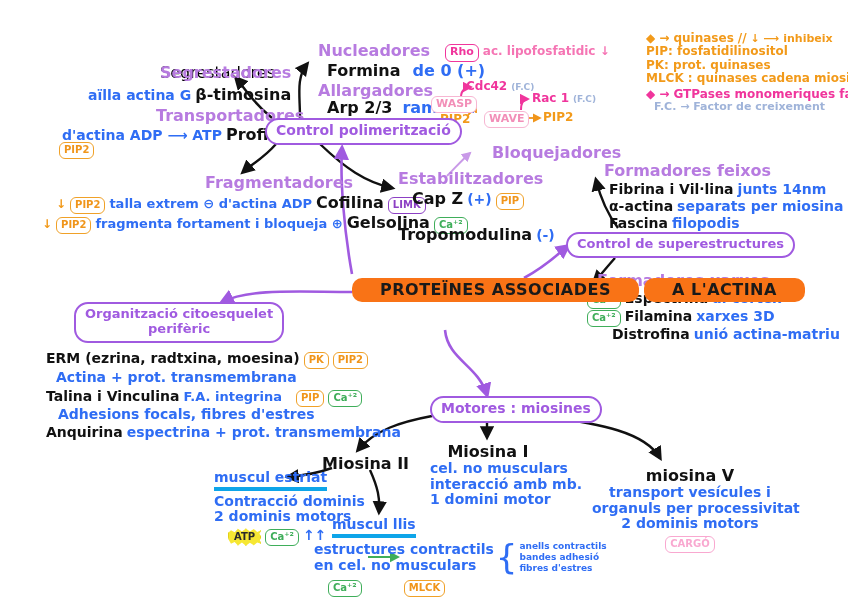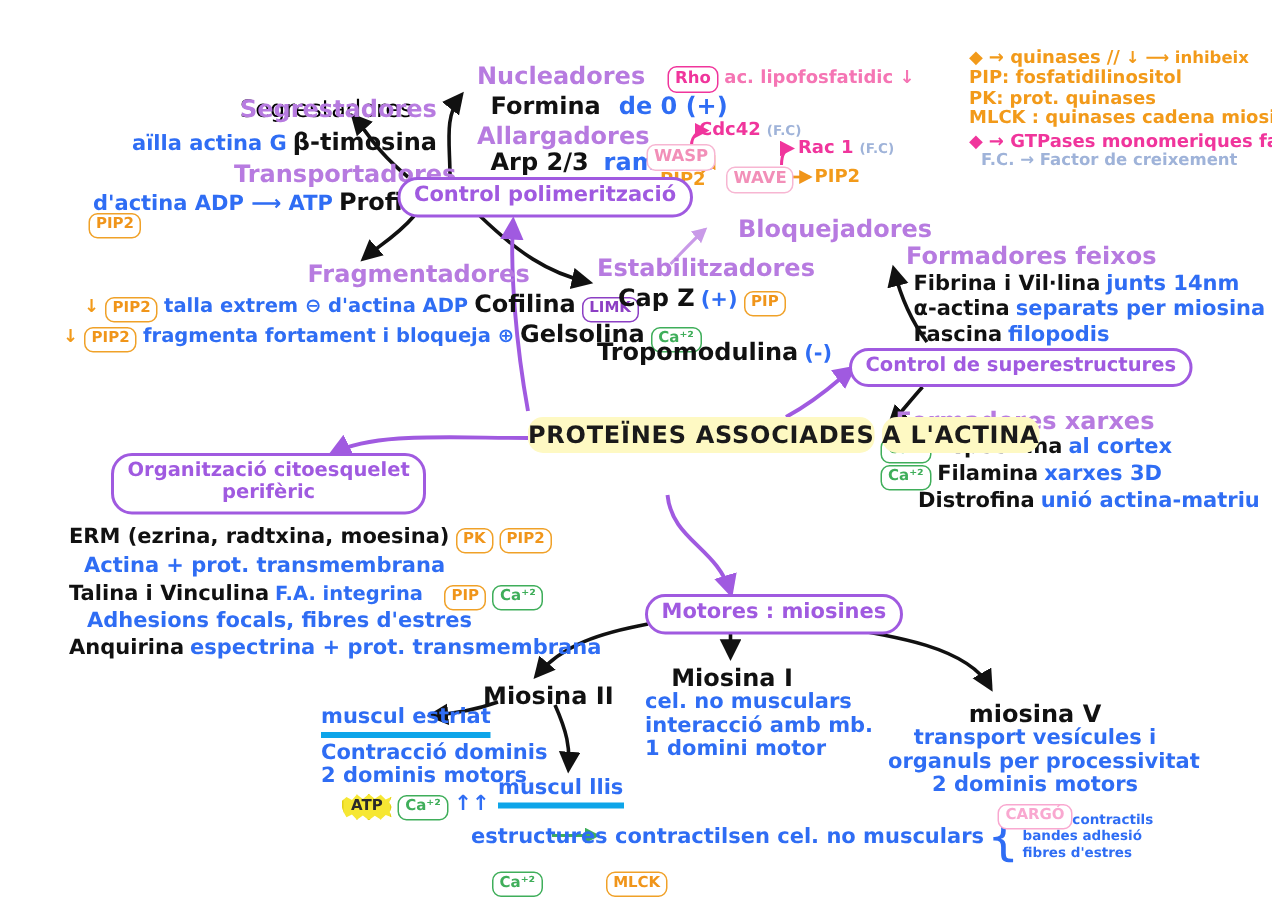--- a/index.html
+++ b/index.html
@@ -50,25 +50,25 @@
     border: 2px solid #a05ae0;
     border-radius: 14px;
     padding: 3px 9px 4px;
     color: #a05ae0;
     font-weight: 600;
     background: #fff;
     display: inline-block;
   }
   
   .title-hl {
-    background: #fef9c3;
+    background: #f97316;
     color: #1a1a1a;
     font-weight: 700;
     letter-spacing: .5px;
-    padding: 3px 0;
+    padding: 3px 28px;
     border-radius: 10px;
     display: inline-block;
     text-align: center;
   }
 
   
   .tag {
     display: inline-block;
     border-radius: 6px;
     border: 1.6px solid;
@@ -95,21 +95,21 @@
     clip-path: polygon(
       0% 28%, 9% 13%, 20% 24%, 30% 4%, 42% 20%, 54% 2%,
       66% 19%, 78% 5%, 88% 22%, 100% 12%, 95% 32%,
       100% 50%, 96% 68%, 100% 88%, 88% 80%, 78% 96%,
       66% 82%, 54% 99%, 42% 81%, 30% 97%, 20% 78%,
       9% 88%, 3% 68%, 0% 50%);
     line-height: 1.4;
   }
   .u-line { border-bottom: 4px solid #0ea5e9; padding-bottom: 1px; }
   .row { display: flex; align-items: baseline; gap: 4px; }
-  .stack { display: flex; flex-direction: row; }
+  .stack { display: flex; flex-direction: column; }
   .brace-wrap { display: flex; align-items: center; gap: 2px; }
   .brace {
     font-size: 34px; color: #2f6df4; line-height: .85;
     font-weight: 400;
   }
   .brace-items { font-size: 9px; line-height: 1.25; color:#2f6df4; font-weight:600; }
 </style>
 </head>
 <body>
 

